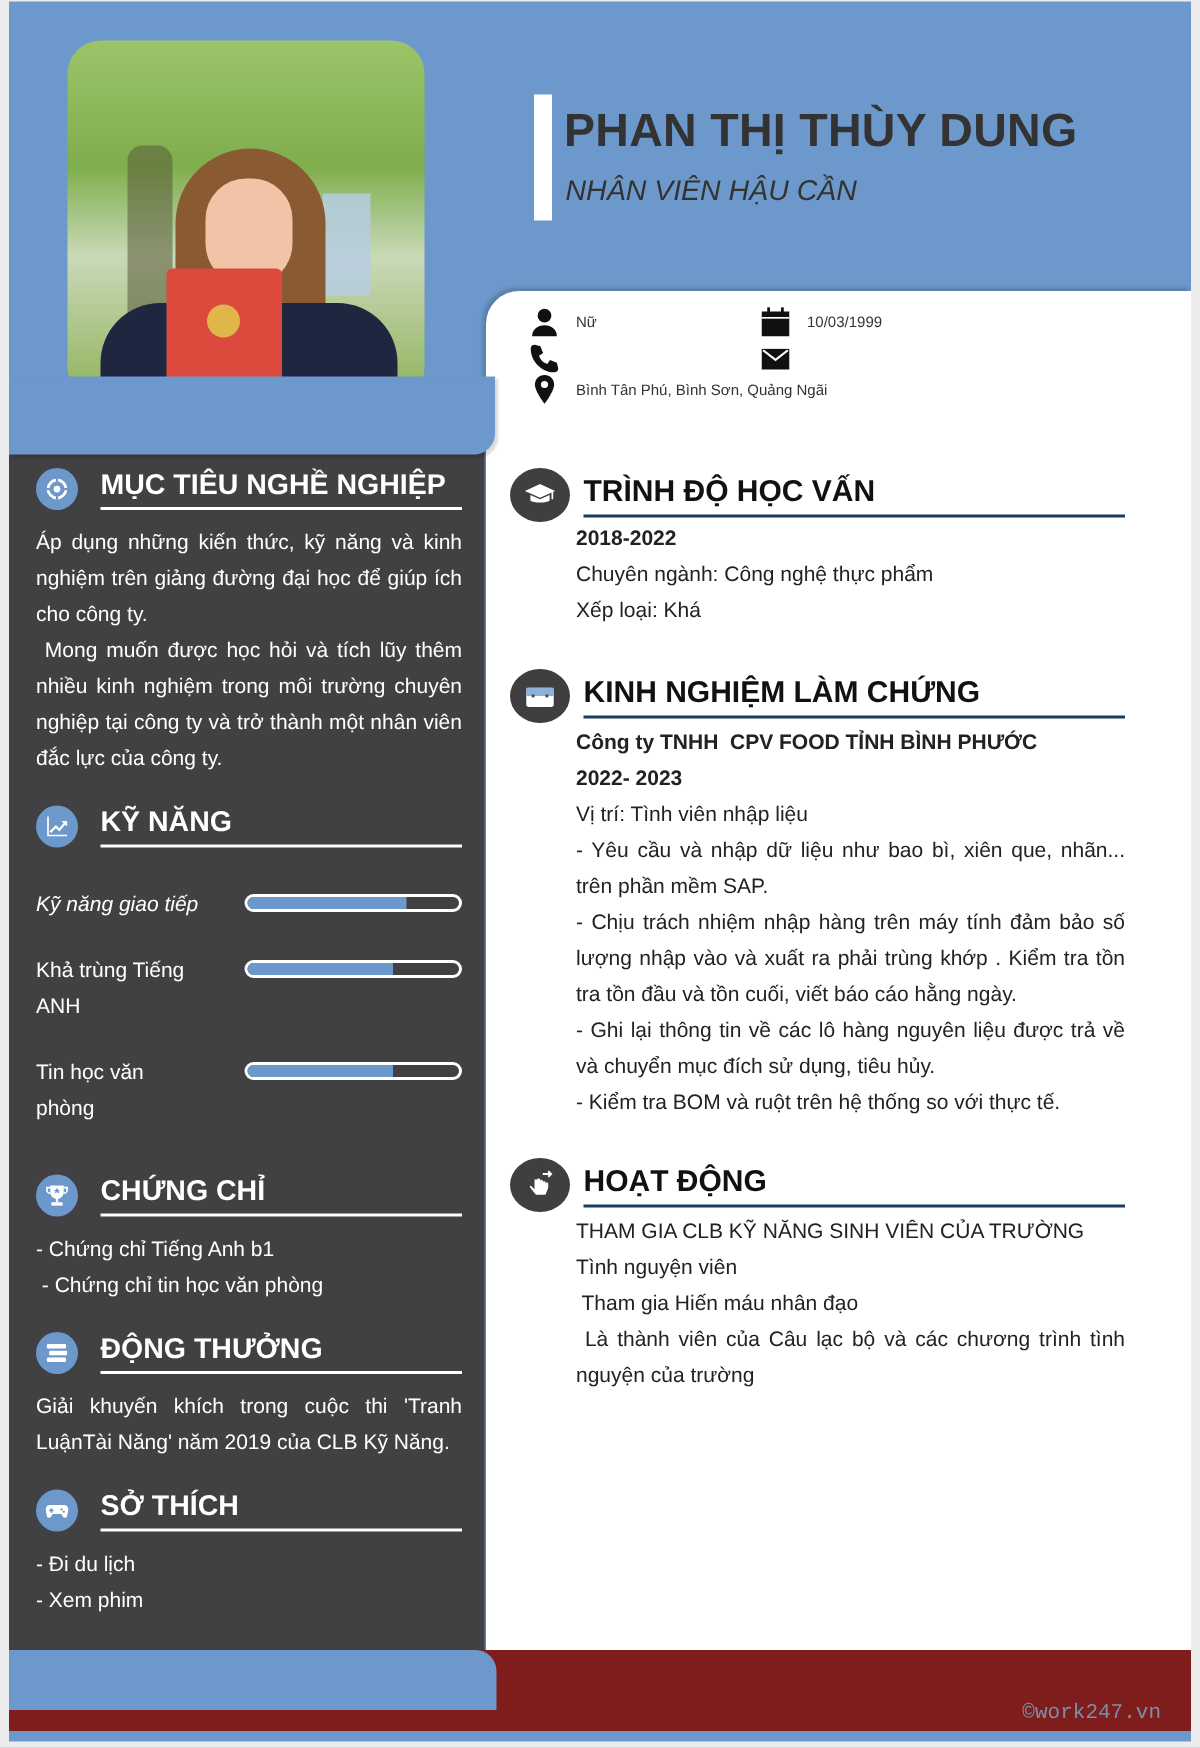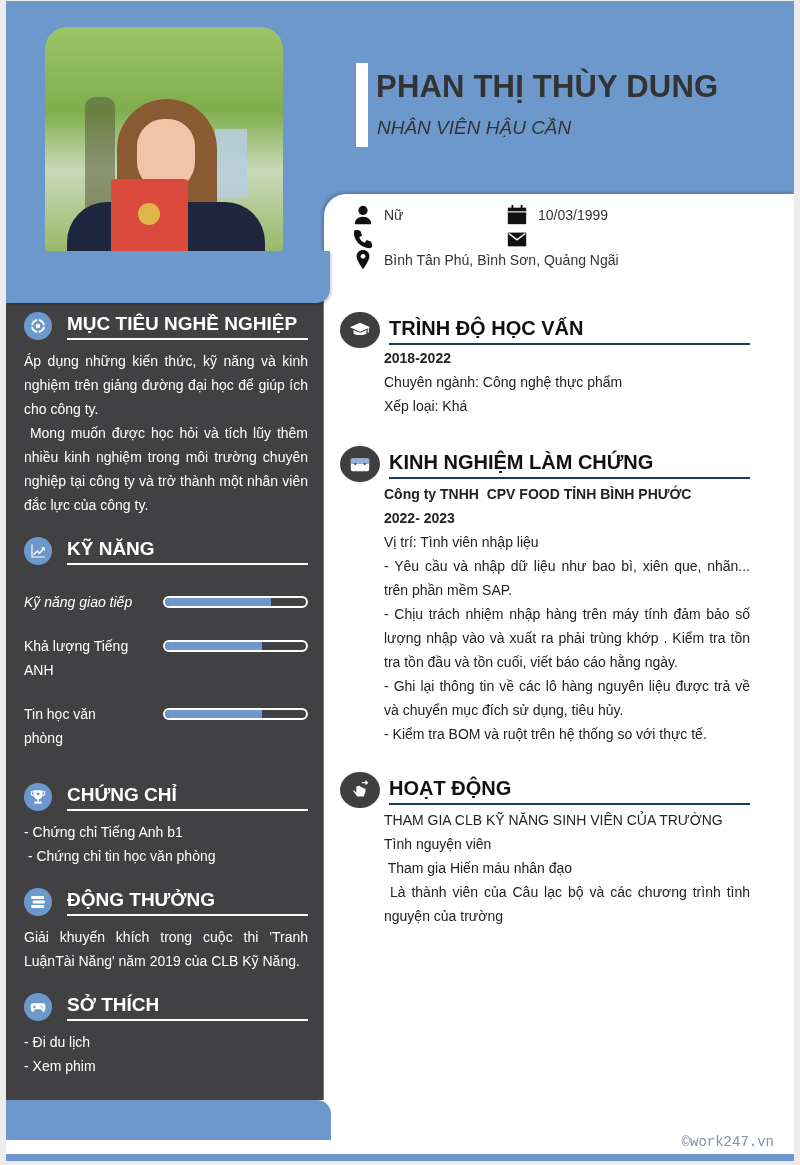--- a/index.html
+++ b/index.html
@@ -20,27 +20,27 @@
   .name-bar { position: absolute; left: 350px; top: 62px; width: 12px; height: 84px; background: #ffffff; }
   .name { position: absolute; left: 370px; top: 68px; font-size: 31px; font-weight: bold; color: #333333; letter-spacing: 0.2px; }
   .job { position: absolute; left: 371px; top: 116px; font-size: 19px; font-style: italic; color: #333333; }
 
   
   .right { position: absolute; left: 318px; top: 193px; width: 470px; height: 942px; background: #ffffff; border-radius: 22px 0 0 0;
     box-shadow: -2px -2px 3px rgba(0,0,0,.18); }
   
   .left { position: absolute; left: 0; top: 300px; width: 317px; height: 800px; background: #414143; }
   .left-top-cap { position: absolute; left: 0; top: 250px; width: 324px; height: 52px; background: #6c98cb; border-radius: 0 0 14px 0; box-shadow: 2px 2px 2px rgba(0,0,0,.15); }
-  .bottom-blue { position: absolute; left: 0; top: 1099px; width: 788px; height: 54px; background: #ffffff; }
+  .bottom-blue { position: absolute; left: 0; top: 1099px; width: 788px; height: 54px; background: #7f1d1d; }
   .bottom-blue-cap { position: absolute; left: 0; top: 1099px; width: 325px; height: 40px; background: #6c98cb; border-radius: 0 14px 0 0; }
   .watermark { position: absolute; right: 20px; bottom: 4px; font-family: "Liberation Mono", monospace; font-size: 14px; color: #7d8fa8; }
 
   
   .contact { position: absolute; left: 346px; top: 203px; width: 420px; }
-  .ci { position: absolute; display: flex; align-items: center; font-size: 14px; color: #333; }
+  .ci { position: absolute; display: flex; align-items: center; font-size: 10px; color: #333; }
   .ci svg { width: 22px; height: 22px; margin-right: 10px; }
 
   
   .lsec { position: absolute; left: 18px; width: 284px; color: #ffffff; }
   .lhead { display: flex; align-items: center; height: 30px; }
   .licon { width: 28px; height: 28px; border-radius: 50%; background: #6c98cb; display: flex; align-items: center; justify-content: center; margin-right: 15px; flex-shrink: 0; }
   .licon svg { width: 18px; height: 18px; }
   .ltitle { flex: 1; font-size: 19px; font-weight: bold; color: #fff; border-bottom: 2px solid #ffffff; padding-bottom: 2px; line-height: 24px; }
   .ltext { font-size: 14px; line-height: 24px; text-align: justify; color: #fff; margin-top: 10px; }
   .skill { position: absolute; left: 0; width: 284px; font-size: 14px; line-height: 24px; }
@@ -152,21 +152,21 @@
       </div>
       <div class="ltitle">KỸ NĂNG</div>
     </div>
     <div class="skill" style="top:54px;font-style:italic;">
       <div class="label">Kỹ năng giao tiếp</div>
       <div class="bar">
           <div class="fill" style="width:75%;"></div>
         </div>
     </div>
     <div class="skill" style="top:98px;">
-      <div class="label">Khả lượng Tiếng ANH</div>
+      <div class="label">Khả trùng Tiếng ANH</div>
       <div class="bar">
           <div class="fill" style="width:69%;"></div>
         </div>
     </div>
     <div class="skill" style="top:166px;">
       <div class="label">Tin học văn phòng</div>
       <div class="bar">
           <div class="fill" style="width:69%;"></div>
         </div>
     </div>

